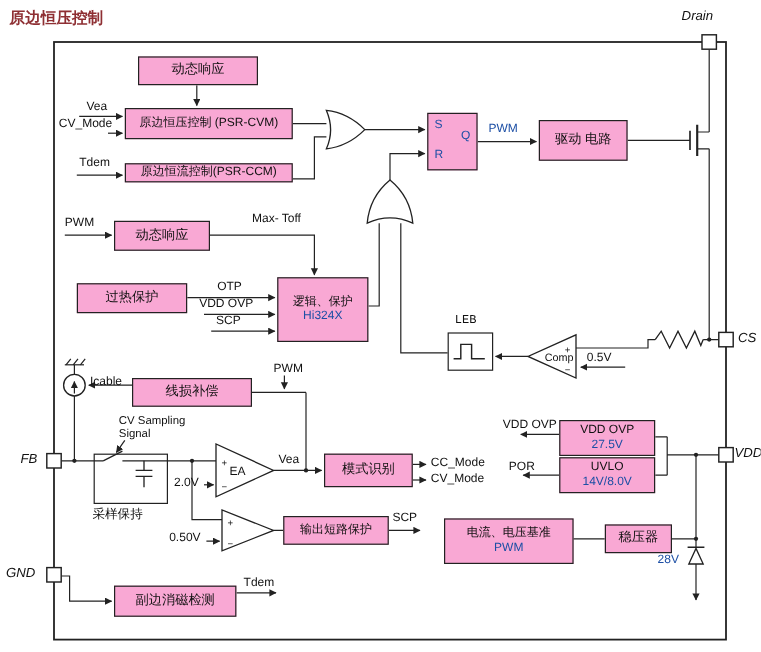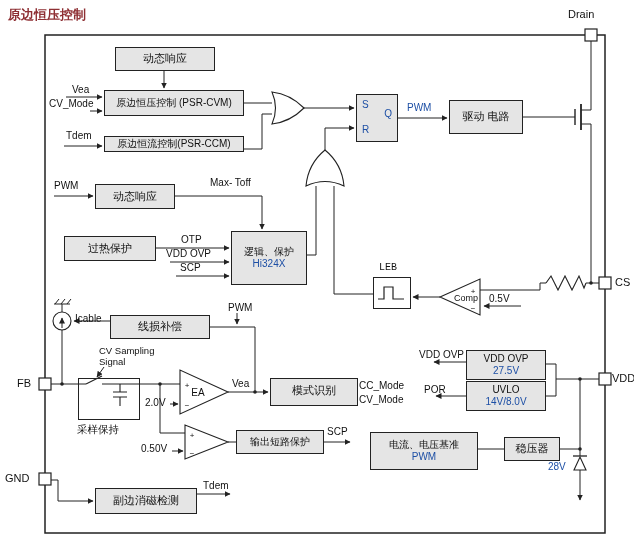--- a/index.html
+++ b/index.html
@@ -1,26 +1,26 @@
 <!DOCTYPE html>
 <html><head>
 <meta charset="utf-8">
 <style>
   html,body{margin:0;padding:0;background:#fff;}
   .stage{position:relative;width:634px;height:543px;background:#fff;
          font-family:"Liberation Sans","DejaVu Sans",sans-serif;color:#111;overflow:hidden;}
   .stage svg{position:absolute;left:0;top:0;}
   .title{position:absolute;left:8px;top:6px;font-size:13px;font-weight:bold;color:#8e2f33;}
-  .blk{position:absolute;box-sizing:border-box;border:1px solid #222;background:#e5e5e5;
+  .blk{position:absolute;box-sizing:border-box;border:1px solid #222;background:#f9a8d4;
        display:flex;flex-direction:column;align-items:center;justify-content:center;
        text-align:center;font-size:11px;line-height:1.25;}
   .blk.f10{font-size:10px;}
   .blk.ghost{background:transparent;}
   .lbl{position:absolute;font-size:10px;line-height:1.15;white-space:pre-line;}
-  .f11{font-size:11px;}
+  .f11{font-size:11px;font-style:italic;}
   .f95{font-size:9.5px;}
   .bl{color:#1d4fa5;}
   .latch span{position:absolute;font-size:10px;color:#1d4fa5;}
 </style>
 </head>
 <body>
 
 <div class="stage">
 
   <svg width="634" height="543" viewBox="0 0 634 543">
@@ -195,21 +195,21 @@
     <span style="right:5px;top:13px;">Q</span>
     </div>
   <div class="blk" style="left:449px;top:100px;width:74px;height:34px;">
     <span>驱动 电路</span>
     </div>
   <div class="blk ghost" style="left:373px;top:277px;width:38px;height:32px;"></div>
   <div class="blk" style="left:110px;top:315px;width:100px;height:24px;">
     <span>线损补偿</span>
     </div>
   <div class="blk ghost" style="left:78px;top:378px;width:62px;height:42px;"></div>
-  <div class="blk" style="left:270px;top:378px;width:88px;height:28px;font-family:Liberation Mono, monospace;">
+  <div class="blk" style="left:270px;top:378px;width:74px;height:28px;">
     <span>模式识别</span>
     </div>
   <div class="blk f10" style="left:466px;top:350px;width:80px;height:30px;">
     <span>VDD OVP</span>
     <span class="bl">27.5V</span>
     </div>
   <div class="blk f10" style="left:466px;top:381px;width:80px;height:30px;">
     <span>UVLO</span>
     <span class="bl">14V/8.0V</span>
     </div>

